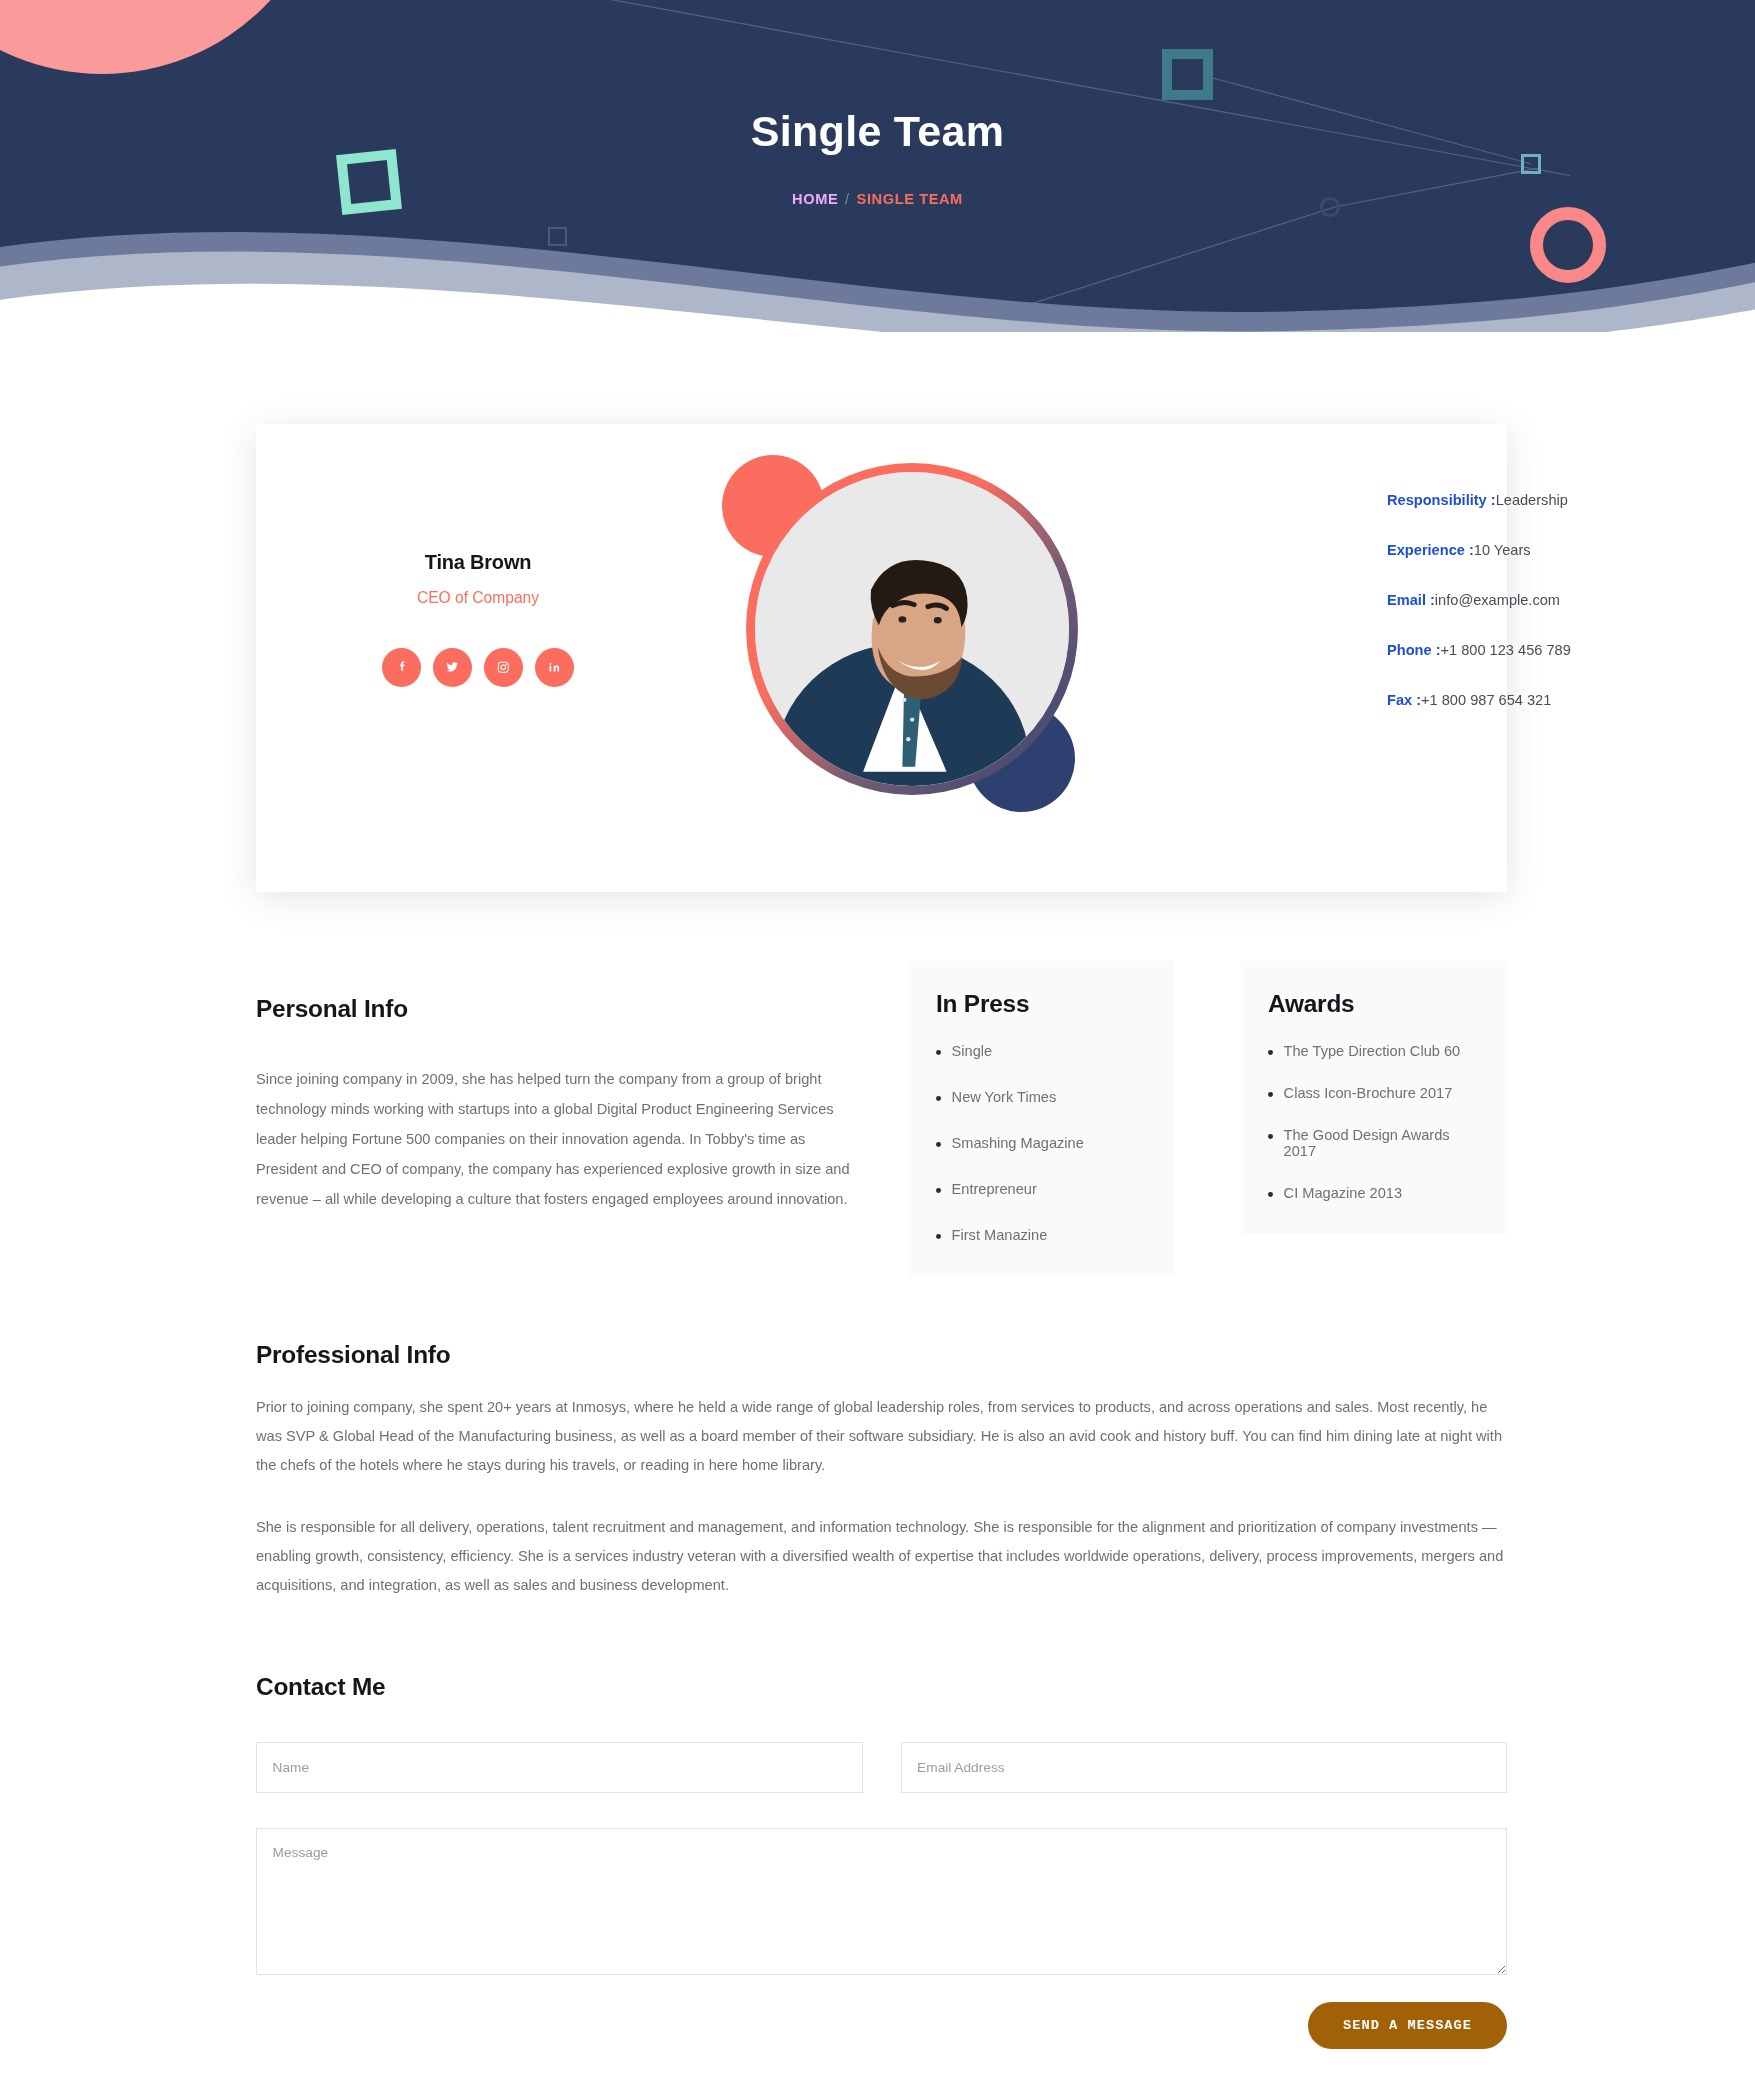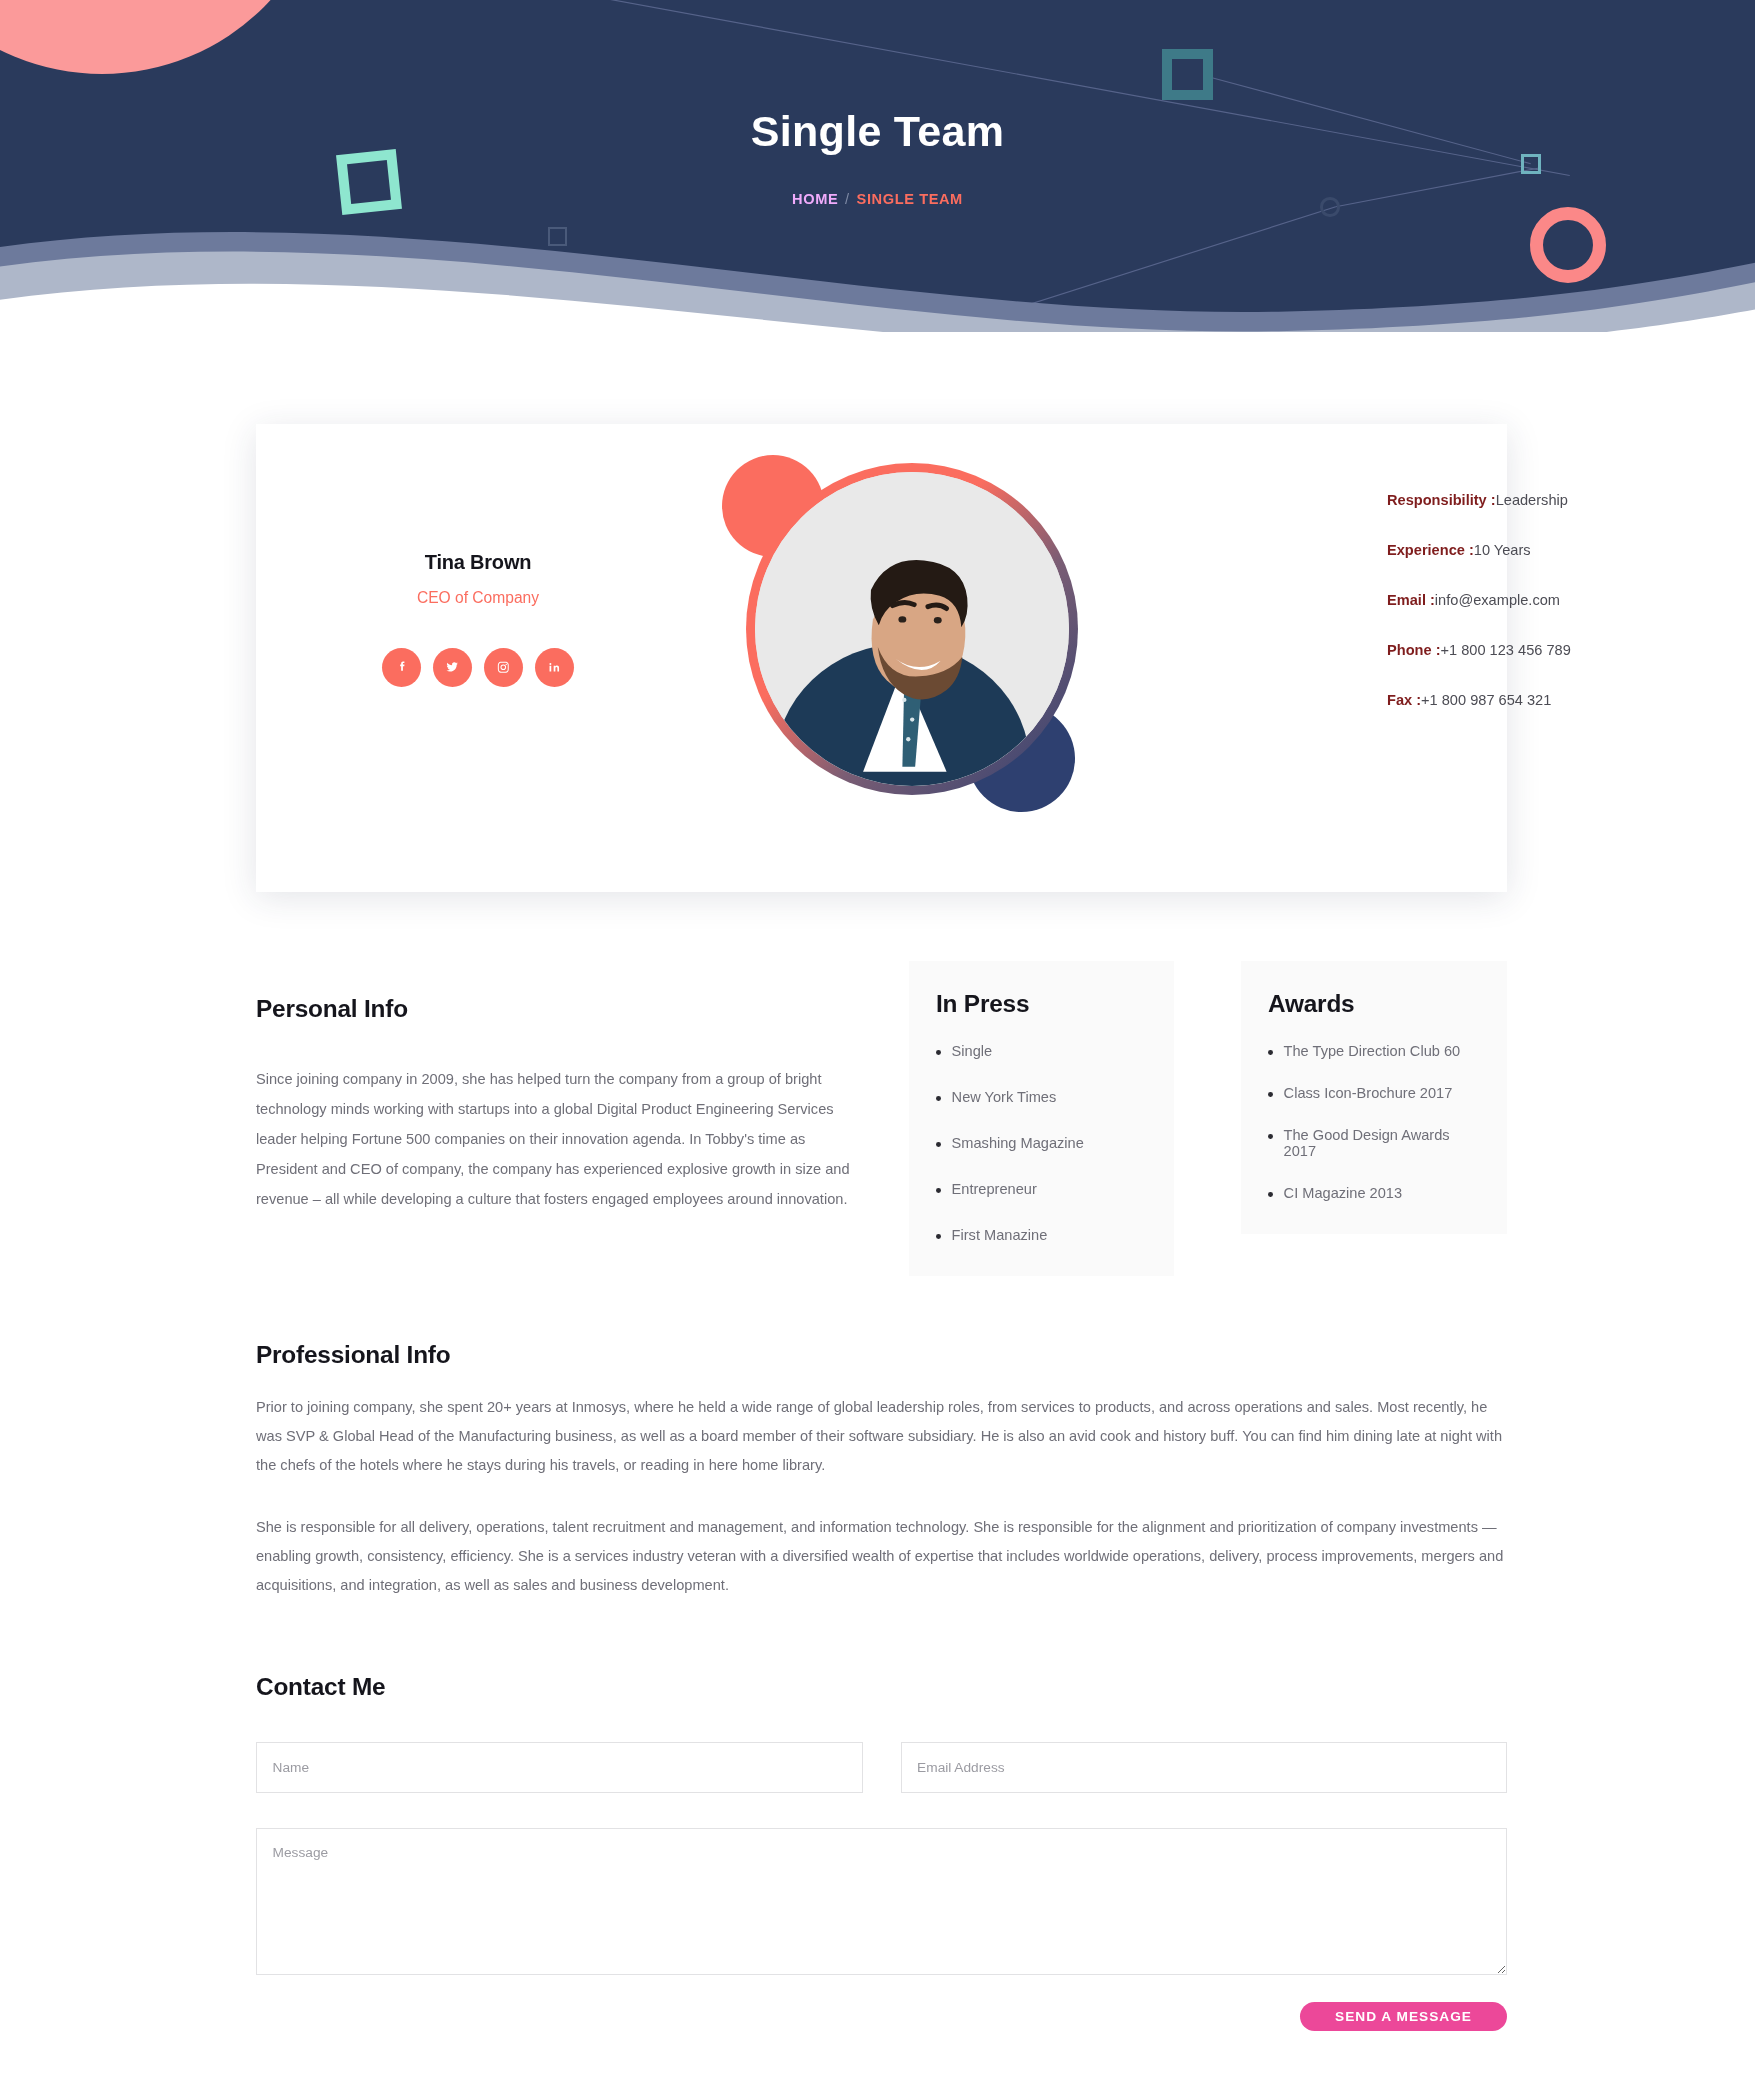--- a/index.html
+++ b/index.html
@@ -185,21 +185,21 @@
     position: absolute;
     left: 1131px; top: 68px;
     width: 322px;
   }
   .info-row {
     margin-bottom: 34px;
     font-size: 14.6px;
     color: #4c4c54;
     white-space: nowrap;
   }
-  .info-row b { color: #7f1d1d; font-weight: bold; }
+  .info-row b { color: #1d4ed8; font-weight: bold; }
 
   
   .content { position: absolute; left: 0; top: 961px; width: 1755px; }
 
   .sec-title {
     font-size: 24.4px;
     font-weight: bold;
     color: #15151c;
     letter-spacing: -0.2px;
   }
@@ -290,27 +290,27 @@
     color: #5a5a62;
     padding: 15.6px;
     outline: none;
     resize: vertical;
     display: block;
   }
   .msg::placeholder { color: #9b9ba2; }
 
   .btn-row { margin-top: 27px; display: flex; justify-content: flex-end; }
   .send-btn {
-    background: #ec4899;
+    background: #a16207;
     color: #fff;
     border: none;
     border-radius: 27px;
     padding: 0 35px;
-    height: 29px;
-    font-family: Liberation Sans, sans-serif;
+    height: 47px;
+    font-family: Liberation Mono, monospace;
     font-size: 13.7px;
     font-weight: bold;
     letter-spacing: 1px;
     cursor: pointer;
   }
 </style>
 </head>
 <body>
 
 <div class="page">

